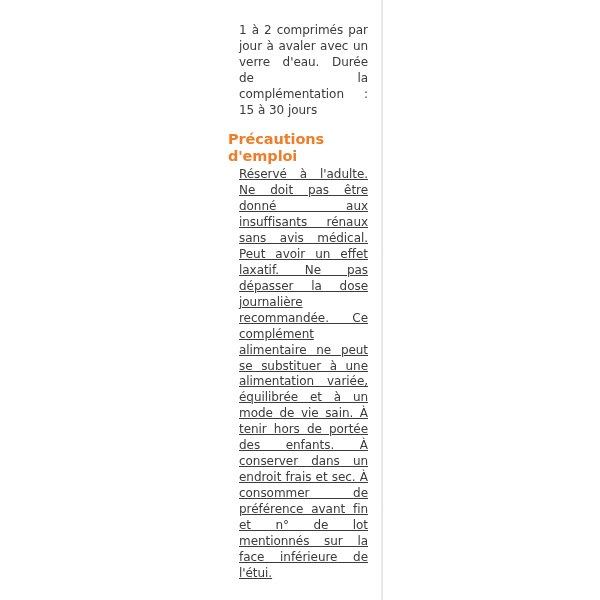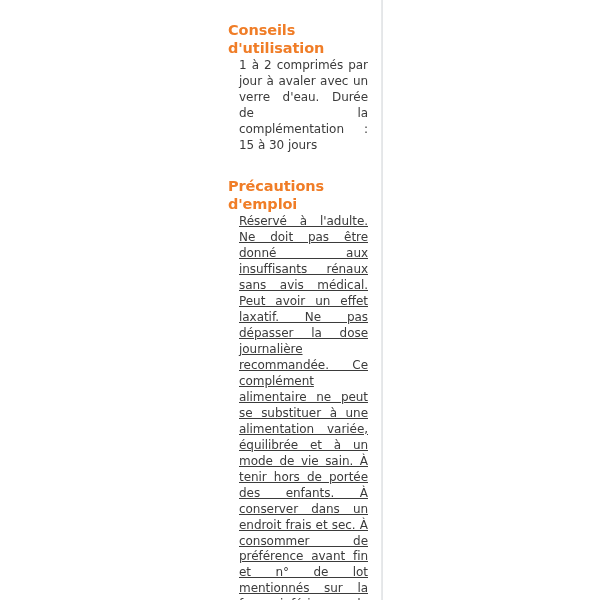--- a/index.html
+++ b/index.html
@@ -53,21 +53,21 @@
   h2.heading {
     margin: 0;
     padding: 0;
     color: #f07d27;
     font-size: 14.5px;
     font-weight: bold;
     line-height: 1.22;
     letter-spacing: -0.1px;
   }
   h2.heading.second {
-    margin-top: 24px;
+    margin-top: 12px;
   }
   p.body-text {
     margin: 1px 0 0 11px;
     padding: 0;
     color: #3b3b3b;
     font-size: 12px;
     line-height: 1.33;
     text-align: justify;
     text-justify: inter-word;
     letter-spacing: -0.05px;
@@ -82,21 +82,20 @@
 
 <div class="page">
 
   <div class="edge-left"></div>
   <div class="edge-right"></div>
 
   <div class="label-panel"></div>
 
   <div class="content">
 
-    <h2 class="heading">Conseils d'utilisation</h2>
 
     <p class="body-text">1 à 2 comprimés par jour à avaler avec un verre d'eau. Durée de la complémentation : 15 à 30 jours</p>
 
     <h2 class="heading second">Précautions d'emploi</h2>
 
     <p class="body-text last-loose">Réservé à l'adulte. Ne doit pas être donné aux insuffisants rénaux sans avis médical. Peut avoir un effet laxatif. Ne pas dépasser la dose journalière recommandée. Ce complément alimentaire ne peut se substituer à une alimentation variée, équilibrée et à un mode de vie sain. À tenir hors de portée des enfants. À conserver dans un endroit frais et sec. À consommer de préférence avant fin et n° de lot mentionnés sur la face inférieure de l'étui.</p>
 
   </div>
 </div>
 

